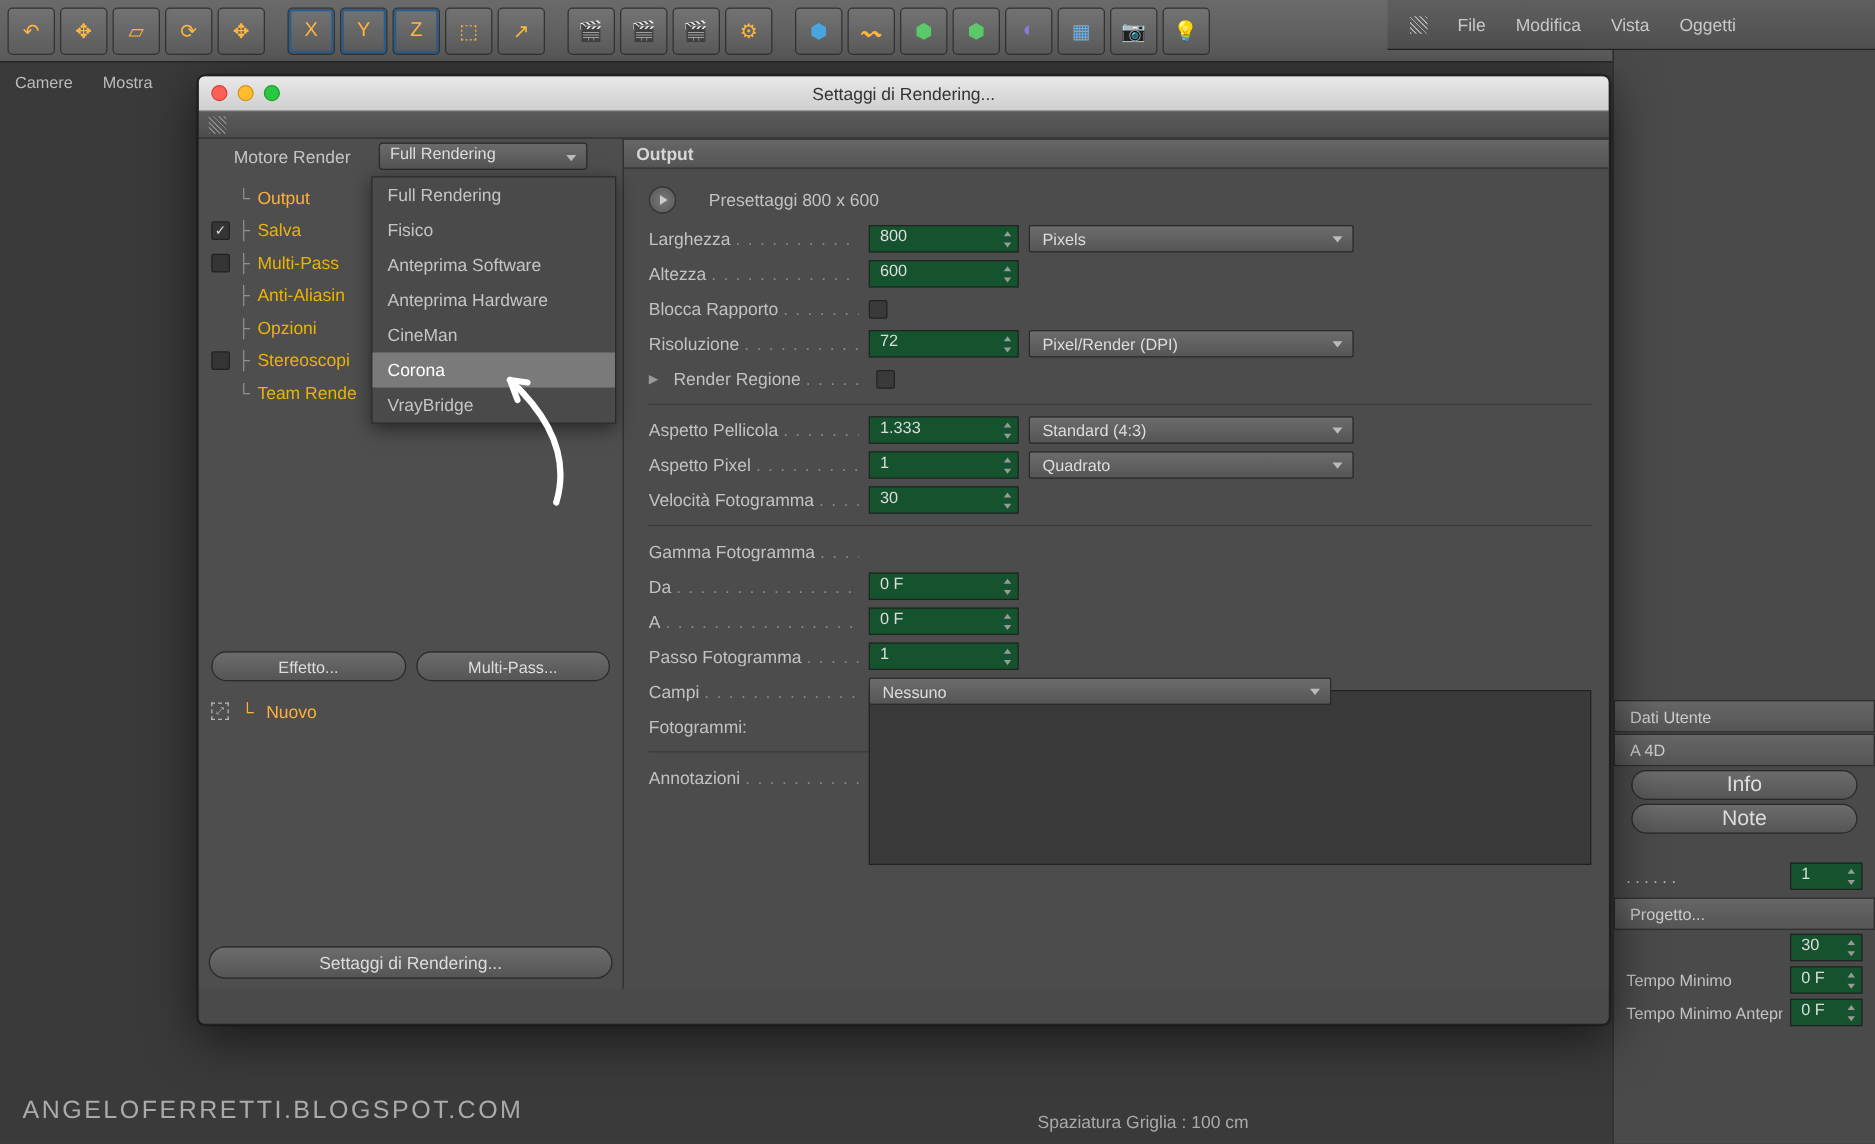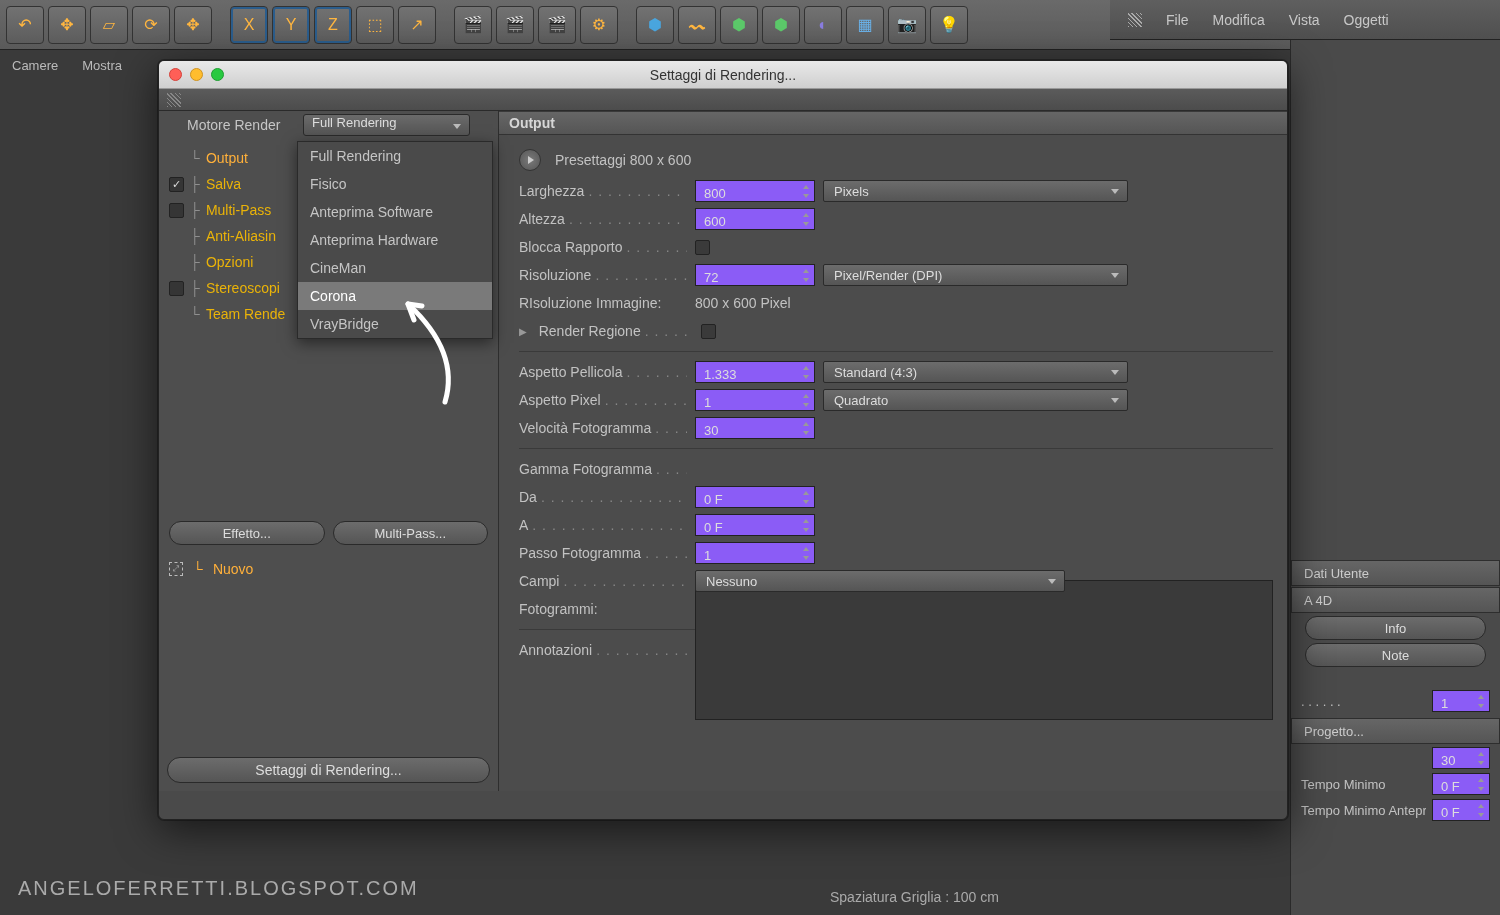--- a/index.html
+++ b/index.html
@@ -65,39 +65,39 @@
 
 .panel { flex: 1; background: #4c4c4c; overflow-y: auto; }
 .sectionhdr { height: 24px; background: linear-gradient(#666,#555); border-top: 1px solid #3a3a3a; border-bottom: 1px solid #333; display: flex; align-items: center; padding: 0 10px; color: #d6d6d6; font-weight: 600; font-size: 14px; }
 .pcontent { padding: 8px 14px 14px 20px; }
 .prow { display: flex; align-items: center; height: 28px; gap: 8px; font-size: 14px; color: #c2c2c2; }
 .prow.head { height: 34px; }
 .playbtn { width: 22px; height: 22px; border-radius: 50%; background: radial-gradient(#7a7a7a,#555); border: 1px solid #333; display: flex; align-items: center; justify-content: center; }
 .playbtn::after { content: ""; border-left: 6px solid #ccc; border-top: 4px solid transparent; border-bottom: 4px solid transparent; margin-left: 2px; }
 .flabel { width: 168px; white-space: nowrap; overflow: hidden; position: relative; }
 .flabel::after { content: ". . . . . . . . . . . . . . . . . . . . . . . . . . . . . ."; color: #888; position: absolute; padding-left: 4px; letter-spacing: 1px; }
-.numbox { width: 120px; height: 22px; background: #8b5cf6; border: 1px solid #222; color: #ddd; padding: 0 22px 0 8px; font-size: 13px; position: relative; display: flex; align-items: flex-end; }
+.numbox { width: 120px; height: 22px; background: #14532d; border: 1px solid #222; color: #ddd; padding: 0 22px 0 8px; font-size: 13px; position: relative; display: flex; align-items: flex-start; }
 .numbox .spinner { position: absolute; right: 1px; top: 1px; bottom: 1px; width: 14px; display: flex; flex-direction: column; }
 .numbox .spinner span { flex: 1; display: flex; align-items: center; justify-content: center; }
 .numbox .spinner span::before { content: ""; border-left: 3px solid transparent; border-right: 3px solid transparent; }
 .numbox .spinner .up::before { border-bottom: 4px solid #999; }
 .numbox .spinner .dn::before { border-top: 4px solid #999; }
 .selbox { height: 22px; background: linear-gradient(#6c6c6c,#555); border: 1px solid #2a2a2a; color: #ddd; padding: 0 24px 0 10px; font-size: 13px; position: relative; display: flex; align-items: center; border-radius: 2px; }
 .selbox::after { content: ""; position: absolute; right: 8px; top: 8px; border-left: 4px solid transparent; border-right: 4px solid transparent; border-top: 5px solid #bbb; }
-.selbox.w260 { width: 305px; }
+.selbox.w260 { width: 260px; }
 .selbox.w370 { width: 370px; }
 .chkbox { width: 15px; height: 15px; background: #3a3a3a; border: 1px solid #222; border-radius: 2px; }
 .static { color: #c2c2c2; }
 .divider { height: 1px; background: #3a3a3a; margin: 6px 0; }
 .tri { color: #999; margin-right: 4px; font-size: 10px; }
 
 
 .rpanel { position: absolute; right: 0; top: 40px; width: 210px; bottom: 0; background: #4a4a4a; border-left: 1px solid #2a2a2a; padding-top: 520px; }
 .rpanel .tab { height: 26px; background: linear-gradient(#666,#555); border: 1px solid #2e2e2e; display: flex; align-items: center; padding: 0 12px; color: #ccc; font-size: 13px; margin-bottom: 1px; }
-.rpanel .pillwide { height: 24px; background: linear-gradient(#6c6c6c,#555); border: 1px solid #2a2a2a; border-radius: 12px; display: flex; align-items: center; justify-content: center; color: #ddd; font-size: 13px; margin: 3px 14px; }
+.rpanel .pillwide { height: 24px; background: linear-gradient(#6c6c6c,#555); border: 1px solid #2a2a2a; border-radius: 12px; display: flex; align-items: center; justify-content: center; color: #ddd; font-size: 17px; margin: 3px 14px; }
 .rpanel .prow2 { display: flex; align-items: center; height: 26px; font-size: 13px; color: #c2c2c2; padding: 0 10px; gap: 6px; }
 .rpanel .prow2 .lab { flex: 1; white-space: nowrap; overflow: hidden; }
 .rpanel .numbox { width: 58px; }
 
 
 .watermark { position: absolute; left: 18px; bottom: 15px; color: #aaa; font-size: 20px; letter-spacing: 2px; font-family: Arial, sans-serif; }
 .statusbar { position: absolute; bottom: 10px; left: 830px; color: #aaa; font-size: 14px; }
 
 
 .arrow { position: absolute; top: 292px; left: 390px; width: 80px; height: 120px; pointer-events: none; z-index: 200; }
@@ -277,21 +277,21 @@
       <div class="sb-bottom">
         <div class="bigpill">Settaggi di Rendering...</div>
       </div>
     </div>
 
     <div class="panel">
       <div class="sectionhdr">Output</div>
       <div class="pcontent">
         <div class="prow head">
           <div class="playbtn"></div>
-          <span style="margin-left:6px">Presettaggi 800 x 600</span>
+          <span style="margin-left:18px">Presettaggi 800 x 600</span>
         </div>
         <div class="prow">
           <span class="flabel"><span>Larghezza</span></span>
           <div class="numbox">
               <span>800</span>
               <div class="spinner">
                 <span class="up"></span>
                 <span class="dn"></span>
               </div>
             </div>
@@ -318,24 +318,20 @@
           <div class="numbox">
               <span>72</span>
               <div class="spinner">
                 <span class="up"></span>
                 <span class="dn"></span>
               </div>
             </div>
           <div class="selbox w260">
               <span>Pixel/Render (DPI)</span>
             </div>
-        </div>
-        <div class="prow">
-          <span style="width:168px">RIsoluzione Immagine:</span>
-          <span class="static">800 x 600 Pixel</span>
         </div>
         <div class="prow">
           <span class="tri">▶</span>
           <span class="flabel" style="width:154px"><span>Render Regione</span></span>
           <div class="chkbox"></div>
         </div>
         <div class="divider"></div>
         <div class="prow">
           <span class="flabel"><span>Aspetto Pellicola</span></span>
           <div class="numbox">

